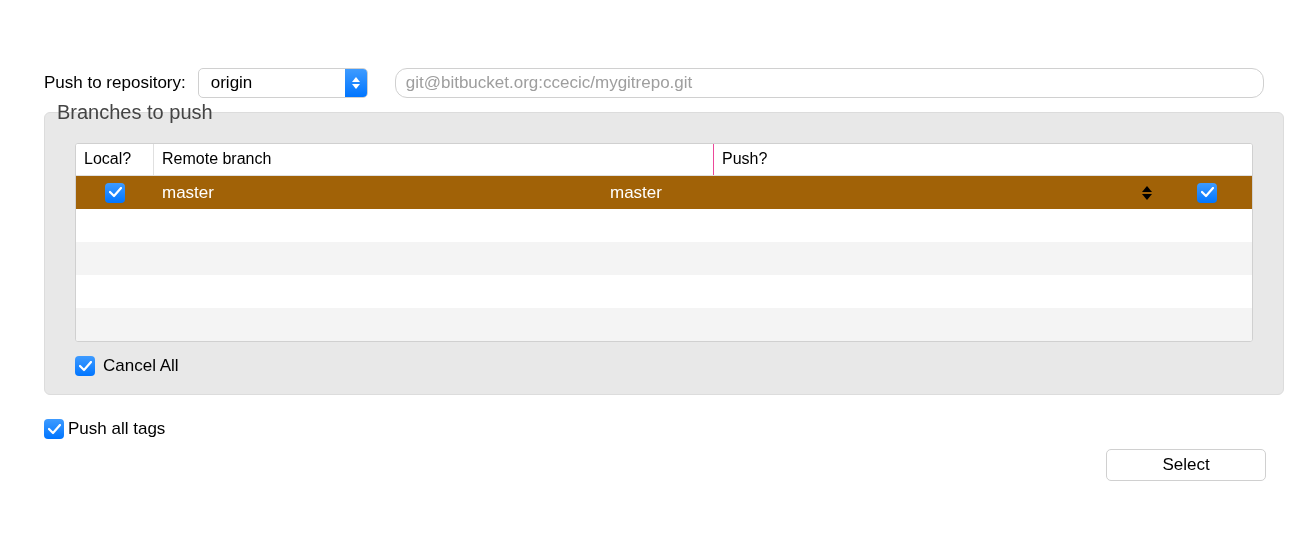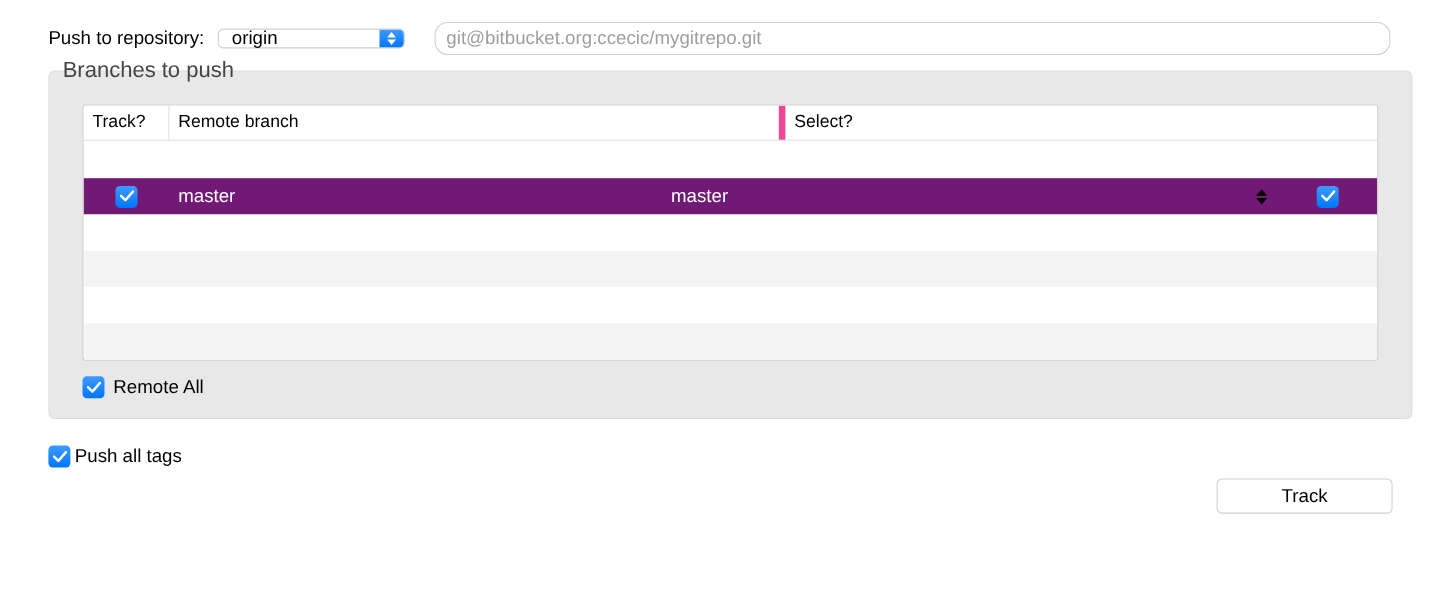--- a/index.html
+++ b/index.html
@@ -19,38 +19,39 @@
       background: #ffffff;
       padding: 0;
       width: 100%;
       height: 100%;
     }
     .top-row {
       display: flex;
       align-items: center;
       padding: 20px 20px 0 44px;
       gap: 12px;
+      margin-top: 48px;
     }
     .label-text {
       font-size: 17px;
       color: #000;
     }
     .select-wrap {
       position: relative;
       display: inline-flex;
       align-items: center;
     }
     .select-control {
       background: #fff;
       border: 1px solid #d0d0d0;
       border-radius: 5px;
       padding: 4px 36px 4px 12px;
       font-size: 17px;
       color: #000;
-      height: 18px;
+      height: 30px;
       display: inline-flex;
       align-items: center;
       min-width: 170px;
       cursor: pointer;
     }
     .select-button {
       position: absolute;
       right: 1px;
       top: 1px;
       bottom: 1px;
@@ -129,37 +130,36 @@
       padding: 6px 8px;
       font-size: 16px;
       color: #000;
       border-right: 1px solid #e0e0e0;
     }
     .col-remote {
       width: 560px;
       padding: 6px 8px;
       font-size: 16px;
       color: #000;
-      border-right: 6px solid #ec4899;
+      border-right: 1px solid #ec4899;
     }
     .col-track {
       width: 90px;
       padding: 6px 8px;
       font-size: 16px;
       color: #000;
     }
     .table-row {
       display: flex;
       height: 33px;
       align-items: center;
     }
     .table-row.selected {
-      background: #701a75;
+      background: #a16207;
       color: #fff;
-      margin-top: 34px;
     }
     .table-row.empty-even {
       background: #fff;
     }
     .table-row.empty-odd {
       background: #f4f4f4;
     }
     .cell-push {
       width: 78px;
       display: flex;
@@ -277,23 +277,23 @@
       </div>
     </div>
     <input type="text" class="url-field" readonly="" value="git@bitbucket.org:ccecic/mygitrepo.git" style="">
   </div>
 
   <div class="fieldset">
     <div class="fieldset-label">Branches to push</div>
     <div class="fieldset-body">
       <div class="table-wrap">
         <div class="table-header">
-          <div class="col-push">Track?</div>
+          <div class="col-push">Local?</div>
           <div class="col-remote">Remote branch</div>
-          <div class="col-track">Select?</div>
+          <div class="col-track">Push?</div>
         </div>
 
         <div class="table-row selected">
           <div class="cell-push">
             <span class="checkbox-blue">
               <svg viewBox="0 0 13 11">
                   <path d="M1 5 L5 9 L12 1" stroke="#fff" stroke-width="2.2" fill="none" stroke-linecap="round" stroke-linejoin="round"></path>
                 </svg>
             </span>
           </div>
@@ -319,31 +319,31 @@
         <div class="table-row empty-even"></div>
         <div class="table-row empty-odd"></div>
       </div>
 
       <div class="select-all-row">
         <span class="checkbox-blue">
           <svg viewBox="0 0 13 11">
               <path d="M1 5 L5 9 L12 1" stroke="#fff" stroke-width="2.2" fill="none" stroke-linecap="round" stroke-linejoin="round"></path>
             </svg>
         </span>
-        <span class="checkrow-label">Remote All</span>
+        <span class="checkrow-label">Cancel All</span>
       </div>
     </div>
   </div>
 
   <div class="push-tags-row">
     <span class="checkbox-blue">
       <svg viewBox="0 0 13 11">
           <path d="M1 5 L5 9 L12 1" stroke="#fff" stroke-width="2.2" fill="none" stroke-linecap="round" stroke-linejoin="round"></path>
         </svg>
     </span>
     <span class="checkrow-label">Push all tags</span>
   </div>
 
   <div class="button-row">
-    <div class="btn btn-cancel">Track</div>
+    <div class="btn btn-cancel">Select</div>
   </div>
 
 </div>
 
 </body></html>

